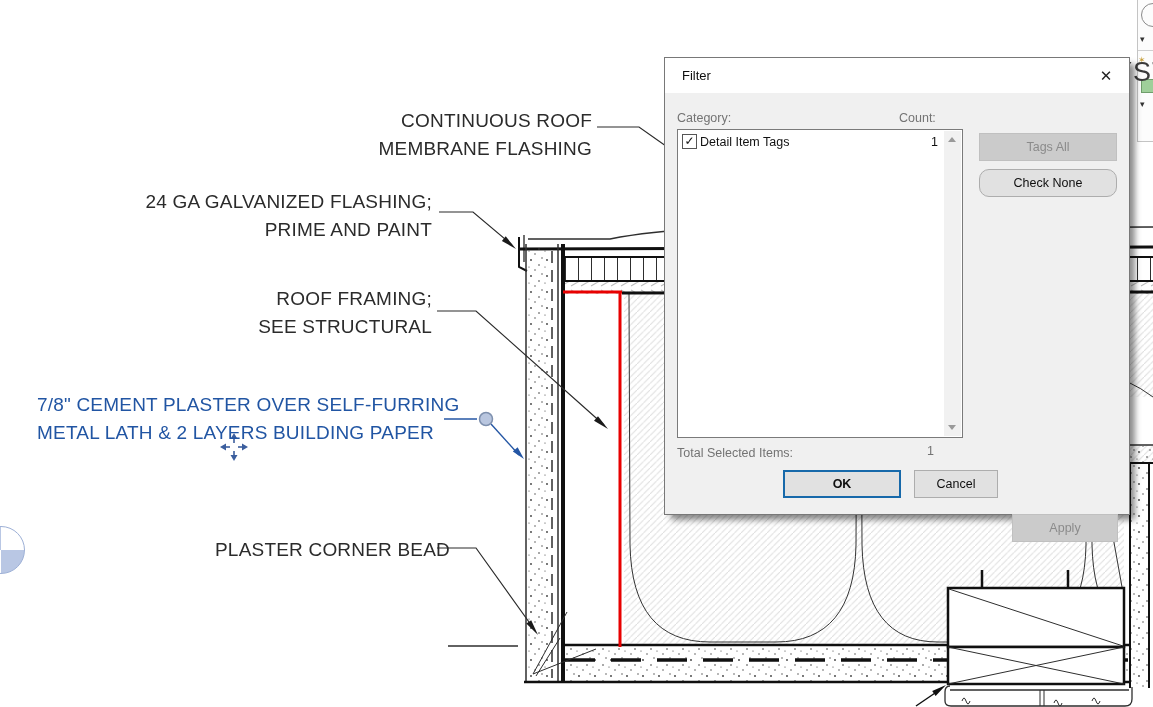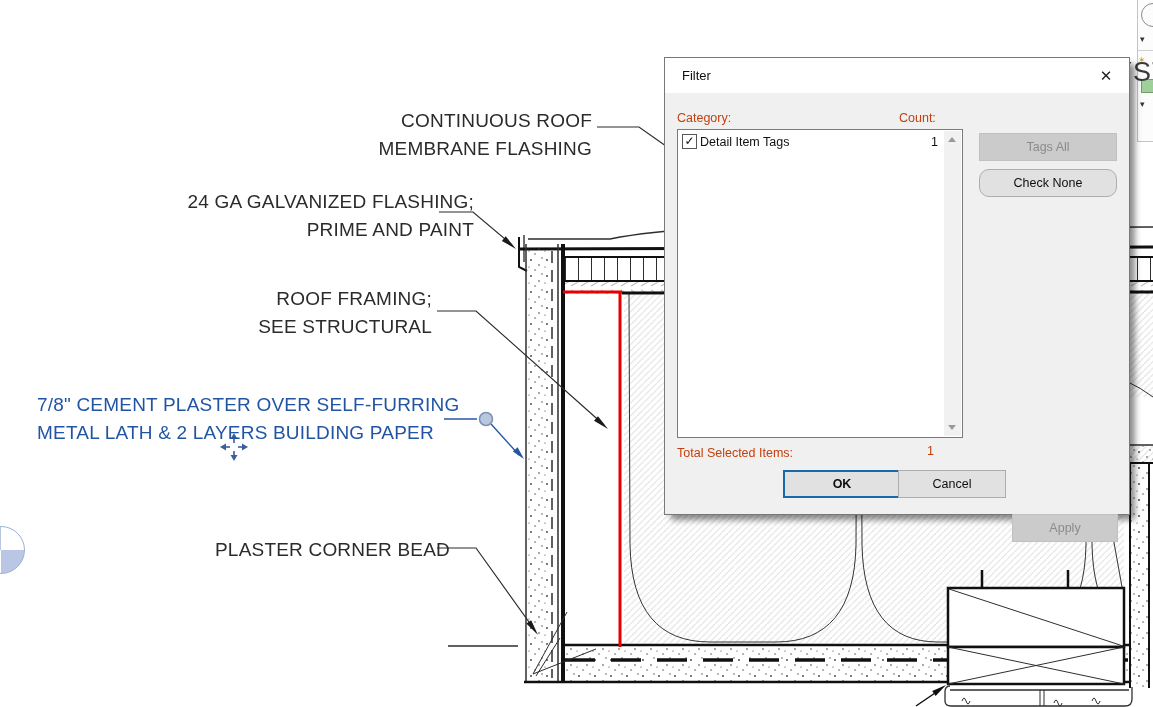--- a/index.html
+++ b/index.html
@@ -34,21 +34,21 @@
                         border:1px solid #6f9e6b;}
 
   
   #filter-dialog{position:absolute;left:664px;top:57px;width:464px;height:456px;background:#f0f0f0;
                  border:1px solid #787878;z-index:10;font-size:12.5px;color:#111;
                  box-shadow:6px 6px 6px -1px rgba(0,0,0,.45);}
   #dlg-titlebar{position:absolute;left:0;top:0;right:0;height:35px;background:#ffffff;}
   #dlg-title{position:absolute;left:17px;top:10px;font-size:13px;color:#0f0f0f;}
   #dlg-close{position:absolute;right:8px;top:4px;width:30px;height:27px;text-align:center;
              line-height:27px;font-size:15px;color:#222;cursor:pointer;}
-  .dlg-label{position:absolute;color:#c2410c;}
+  .dlg-label{position:absolute;color:#737373;}
   #listbox{position:absolute;left:12px;top:71px;width:286px;height:309px;background:#fff;
            border:1px solid #7a7a7a;box-sizing:border-box;}
   .list-row{position:absolute;left:0;top:0;right:18px;height:22px;}
   .checkbox{position:absolute;left:4px;top:4px;width:13px;height:13px;background:#fff;
             border:1px solid #555;text-align:center;line-height:12px;font-size:12px;color:#111;}
   .row-label{position:absolute;left:22px;top:5px;}
   .row-count{position:absolute;right:6px;top:5px;}
   #scrollbar{position:absolute;top:1px;right:1px;bottom:1px;width:17px;background:#f1f1f1;}
   .scroll-arrow{position:absolute;left:0;width:17px;height:17px;}
   .scroll-arrow.up{top:0;}
@@ -57,21 +57,21 @@
   .scroll-arrow.up::after{top:6px;border-left:4.5px solid transparent;border-right:4.5px solid transparent;
                           border-bottom:5px solid #9a9a9a;}
   .scroll-arrow.down::after{bottom:6px;border-left:4.5px solid transparent;border-right:4.5px solid transparent;
                             border-top:5px solid #9a9a9a;}
   .btn{position:absolute;height:28px;background:#e1e1e1;border:1px solid #adadad;text-align:center;
        line-height:26px;font-size:12.5px;color:#0f0f0f;box-sizing:border-box;cursor:pointer;}
   .btn.disabled{background:#cbcbcb;border-color:#c0c0c0;color:#8b8b8b;cursor:default;}
   #btn-check-all{left:314px;top:75px;width:138px;}
   #btn-check-none{left:314px;top:111px;width:138px;border-radius:10px;}
   #btn-ok{left:118px;top:412px;width:118px;border:2px solid #1769aa;line-height:24px;font-weight:bold;}
-  #btn-cancel{left:233px;top:412px;width:108px;}
+  #btn-cancel{left:249px;top:412px;width:84px;}
   #btn-apply{left:347px;top:412px;width:106px;margin-top:44px;}
 </style>
 </head>
 <body>
 
 <svg id="drawing-svg" width="1153" height="707" viewBox="0 0 1153 707">
   <defs>
     <pattern id="stip" width="16" height="16" patternUnits="userSpaceOnUse">
       <circle cx="3" cy="4" r="0.9" fill="#3a3a3a"></circle>
       <circle cx="11" cy="9" r="0.8" fill="#3a3a3a"></circle>
@@ -201,21 +201,21 @@
     <polygon points="234,461 230.5,455 237.5,455" stroke="none"></polygon>
     <polygon points="220,447 226,443.5 226,450.5" stroke="none"></polygon>
     <polygon points="248,447 242,443.5 242,450.5" stroke="none"></polygon>
   </g>
 </svg>
 
 <div class="anno right" style="right:561px;top:107px;">
   <div>CONTINUOUS ROOF</div>
   <div>MEMBRANE FLASHING</div>
 </div>
-<div class="anno right" style="right:679px;top:188px;">
+<div class="anno right" style="right:721px;top:188px;">
   <div>24 GA GALVANIZED FLASHING;</div>
   <div>PRIME AND PAINT</div>
 </div>
 <div class="anno right" style="right:721px;top:285px;">
   <div>ROOF FRAMING;</div>
   <div>SEE STRUCTURAL</div>
 </div>
 <div class="anno blue" style="left:37px;top:391px;">
   <div>7/8" CEMENT PLASTER OVER SELF-FURRING</div>
   <div>METAL LATH &amp; 2 LAYERS BUILDING PAPER</div>

